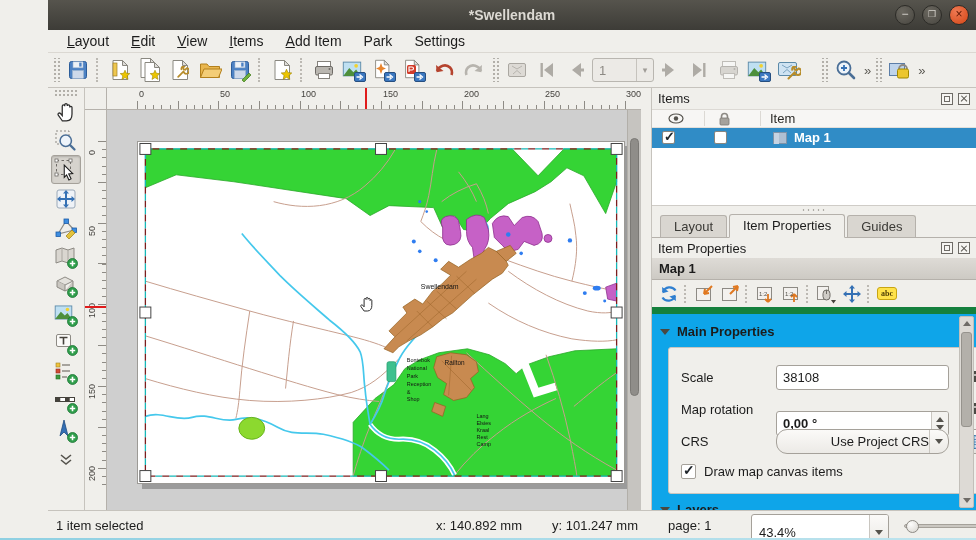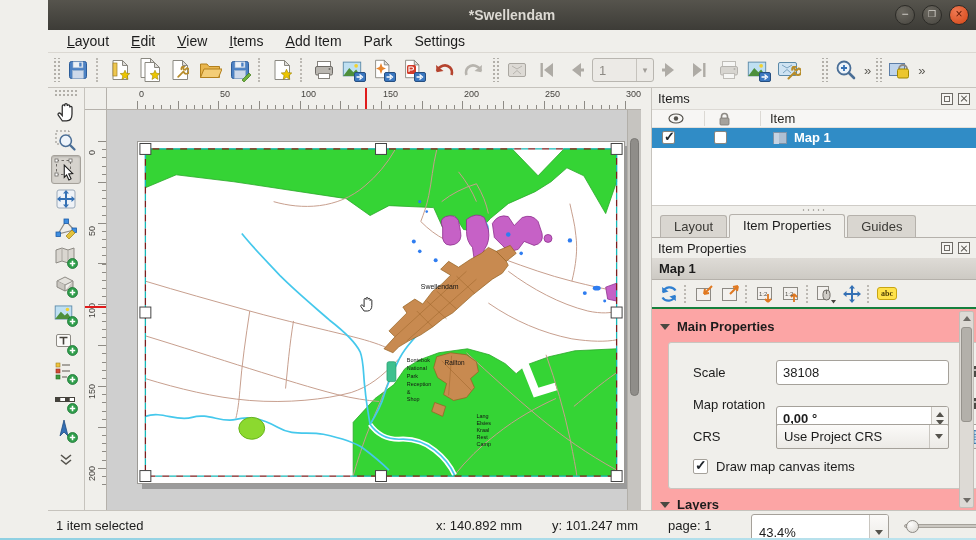--- a/index.html
+++ b/index.html
@@ -98,33 +98,33 @@
   .tab.active { background:#f0efeb; height:24px; margin-bottom:-1px; border-bottom:1px solid #f0efeb; color:#1c1c1c; }
 
   .props-head { top:150px; height:20px; }
   .map1bar { position:absolute; left:0; right:0; top:170px; height:22px; background:linear-gradient(#dedbd6,#cdcac4); border-bottom:1px solid #b5b1ab;
              font-weight:bold; display:flex; align-items:center; padding-left:7px; }
   .props-tools { position:absolute; left:0; right:0; top:192px; height:27px; display:flex; align-items:center; padding-left:4px; }
   .ptbtn { width:26px; height:24px; display:flex; align-items:center; justify-content:center; flex:none; }
   .ptsep { width:5px; height:18px; border-left:2px dotted #bcb9b3; margin:0 2px; flex:none; }
   .abc-badge { background:#ffe24a; border:1px solid #c8a512; border-radius:3px; font-size:8px; font-weight:bold; color:#4f3f05; padding:1px 3px;font-family:Liberation Serif, serif; }
 
-  .props-scroll { position:absolute; left:0; right:0; top:219px; bottom:0; background:#fca5a5; border-top:2px solid #15803d; }
+  .props-scroll { position:absolute; left:0; right:0; top:219px; bottom:0; background:#0ea5e9; border-top:7px solid #15803d;text-align:right; }
   .sec-head { position:absolute; display:flex; align-items:center; gap:7px; font-weight:bold; color:#1c1c1c; }
   .tri { width:0; height:0; border-left:5px solid transparent; border-right:5px solid transparent; border-top:6px solid #4a4841; }
   .group-frame { position:absolute; left:16px; top:33px; width:326px; height:147px; border:1px solid #c9c6c0; border-radius:3px; background:#f0efeb; }
-  .frow { position:absolute; left:12px; display:flex; align-items:center;margin-left:12px; }
+  .frow { position:absolute; left:12px; display:flex; align-items:center; }
   .flabel { color:#1c1c1c; }
   .field { position:absolute; left:107px; width:173px; height:25px; background:#fff; border:1px solid #a5a19a; border-radius:3px;
            display:flex; align-items:center; padding-left:6px; }
   .spin { position:absolute; right:0; top:0; bottom:0; width:17px; border-left:1px solid #c9c6c0; display:flex; flex-direction:column; align-items:center; justify-content:center; gap:3px; background:#f3f2ef; border-radius:0 2px 2px 0; }
   .spin .up { width:0;height:0;border-left:4px solid transparent;border-right:4px solid transparent;border-bottom:5px solid #55534d; }
   .spin .dn { width:0;height:0;border-left:4px solid transparent;border-right:4px solid transparent;border-top:5px solid #55534d; }
   .override-btn { position:absolute; left:292px; width:26px; height:24px; display:flex; align-items:center; justify-content:center; }
-  .combo { position:absolute; left:107px; width:173px; height:25px; background:linear-gradient(#fbfaf8,#eceae6); border:1px solid #a5a19a; border-radius:2px; display:flex; align-items:center; }
+  .combo { position:absolute; left:107px; width:173px; height:25px; background:linear-gradient(#fbfaf8,#eceae6); border:1px solid #a5a19a; border-radius:11px; display:flex; align-items:center; }
   .combo .cval { flex:1; padding-left:7px; }
   .combo .dd { width:19px; align-self:stretch; border-left:1px solid #c9c6c0; display:flex; align-items:center; justify-content:center; }
   .dd-arrow { width:0;height:0;border-left:4px solid transparent;border-right:4px solid transparent;border-top:5px solid #55534d; }
   .crs-btn { position:absolute; left:292px; width:27px; height:25px; background:linear-gradient(#fbfaf8,#e4e2de); border:1px solid #a5a19a; border-radius:3px; display:flex; align-items:center; justify-content:center; }
   .cbrow-box { width:15px; height:15px; background:#fff; border:1px solid #a5a19a; border-radius:2px; position:relative; flex:none; }
   .cbrow-box::after { content:"✓"; position:absolute; left:1px; top:-3px; font-size:14px; font-weight:bold; color:#20262c; }
   .pscroll { position:absolute; right:2px; top:2px; bottom:2px; width:15px; background:#dddad5; border:1px solid #c2bfb9; border-radius:2px; }
   .pscroll .arr { position:absolute; left:0; right:0; height:13px; display:flex; align-items:center; justify-content:center; }
   .pscroll .arr.up { top:0; } .pscroll .arr.dn { bottom:0; }
   .pscroll .thumb { position:absolute; left:1px; right:1px; top:15px; height:95px; background:#b3b0aa; border:1px solid #96938d; border-radius:3px; }

